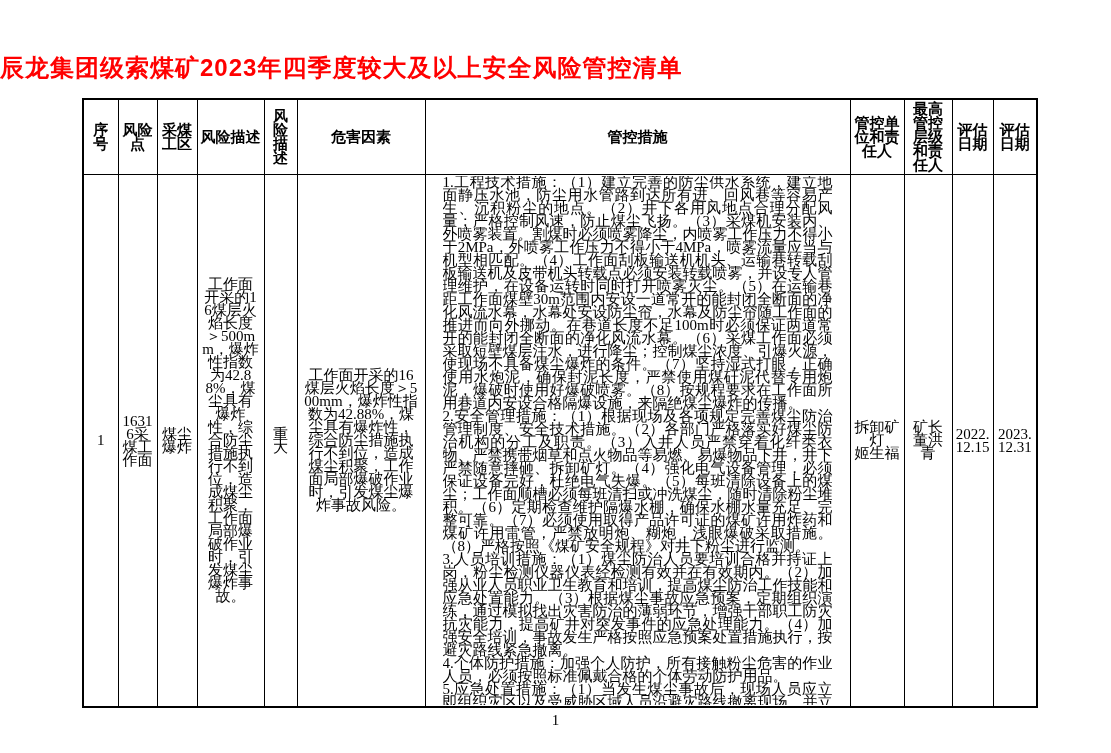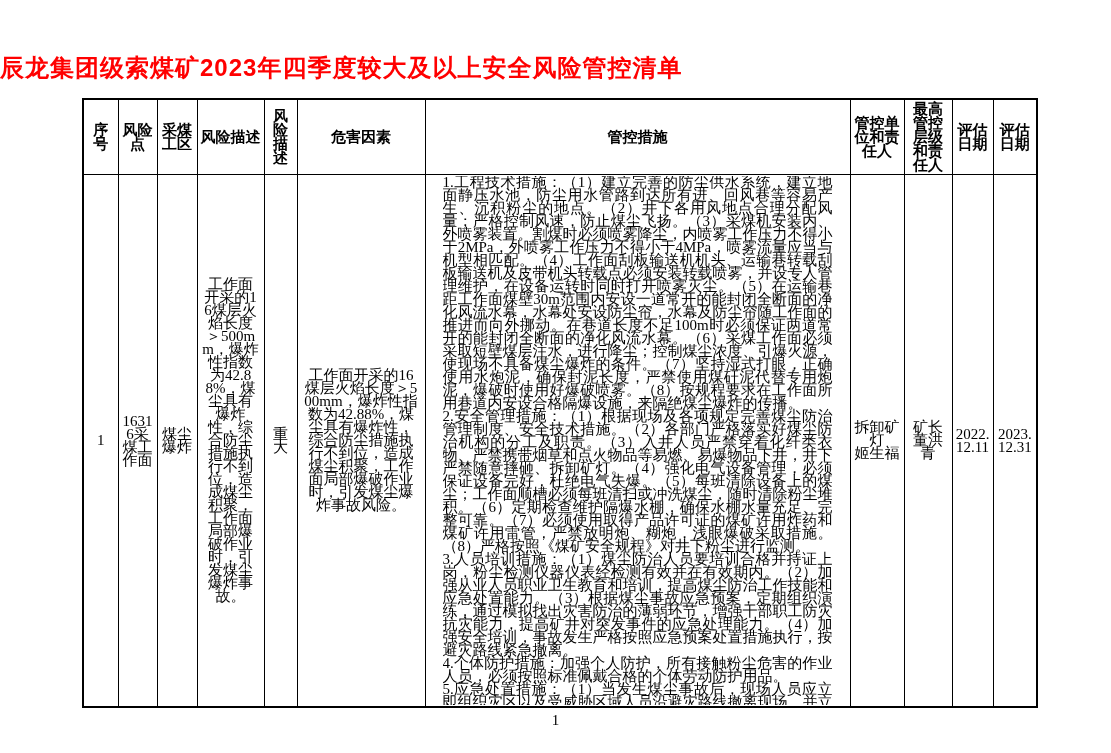--- a/index.html
+++ b/index.html
@@ -118,19 +118,19 @@
 5.应急处置措施：（1）当发生煤尘事故后，现场人员应立即组织灾区以及受威胁区域人员沿避灾路线撤离现场，并立即向调度中心汇报，调度中心立即启动应急救援预案，按照《灾害预防和处理计划》要求，通知有关人员。（2）受威胁区域的人员在沿避灾路线撤离灾区时应首先以逃生为主，并可使用沿线的六大系统实施自救，当无法顺利逃生时可就近进入避险硐室等待救援。（3）救灾过程中，要切断通往灾区的电源，防止次生灾害。（4）救援指挥部必须立即组织矿山救护队进行现场侦察，准确探明事故的地点、范围和风流中的气体成分，制定救援方案并组织实施。（5）在证实没有次生灾害危险时，应迅速修复被破坏的巷道和通风设施，恢复正常通风，排除烟雾，清理巷道。</div>
       </td>
       <td class="two-line">
         <span>拆卸矿灯</span>
         <span>姬生福</span>
       </td>
       <td class="two-line">
         <span>矿长</span>
         <span>董洪青</span>
       </td>
-      <td>2022.12.11</td>
+      <td>2022.12.15</td>
       <td>2023.12.31</td>
     </tr>
   </tbody>
 </table>
 
 <div class="page-number">1</div>
 
 </body></html>

